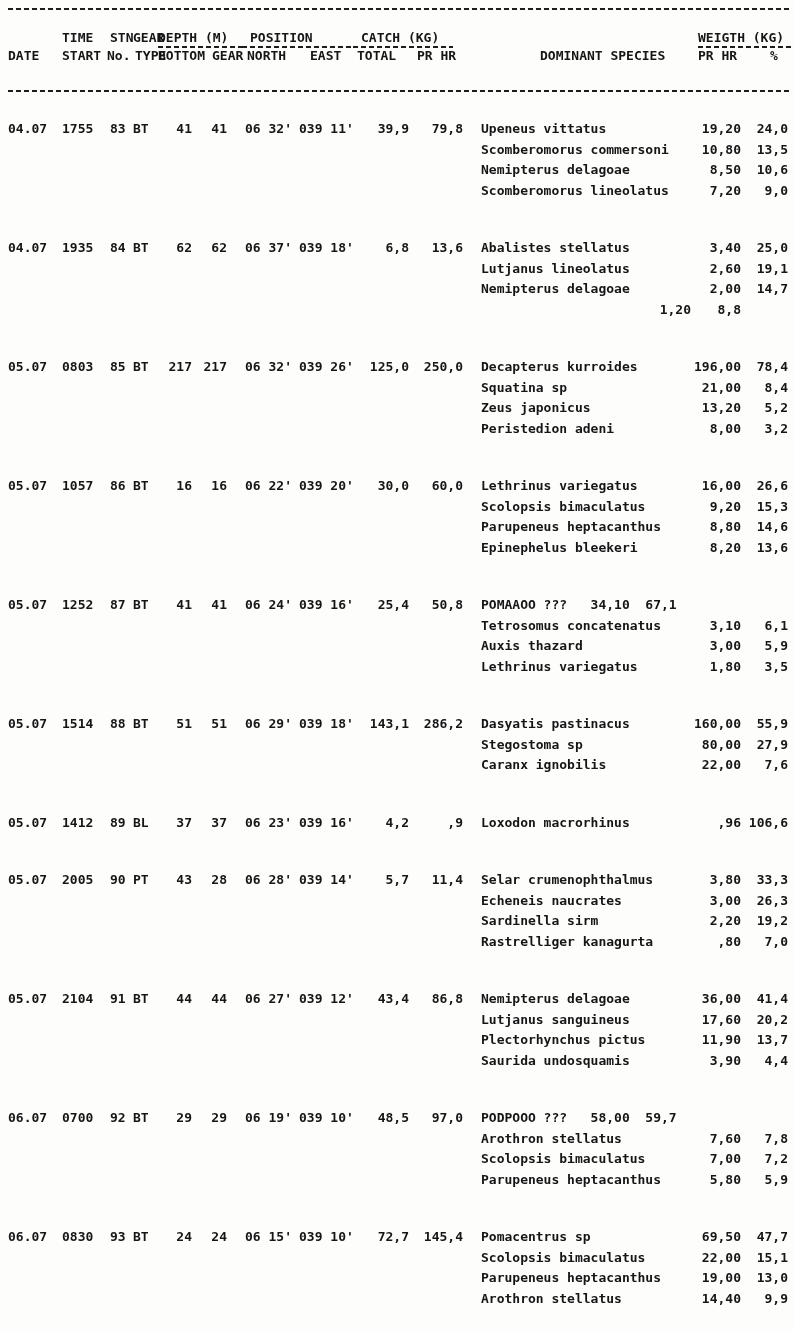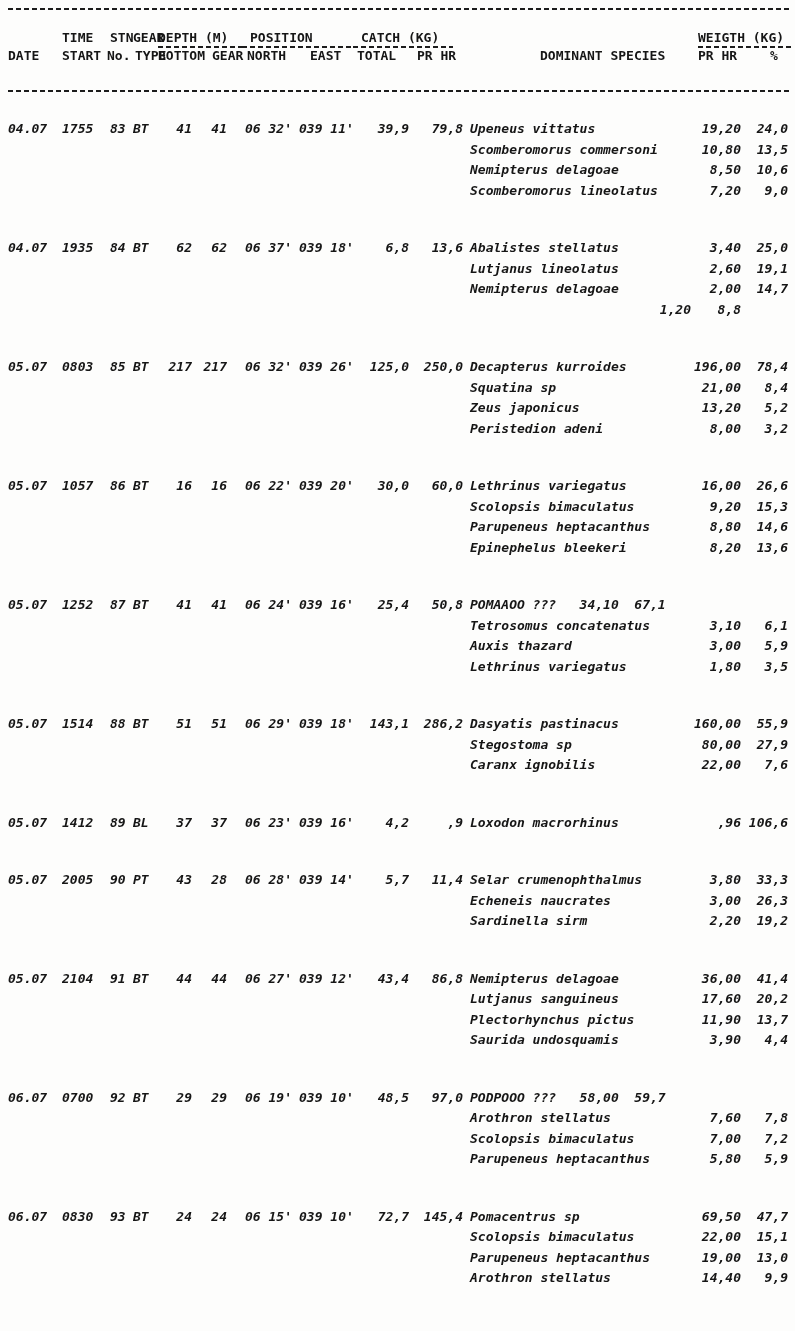--- a/index.html
+++ b/index.html
@@ -41,27 +41,26 @@
   .u-depth  { left:150px; width:84px; }
   .u-pos    { left:234px; width:110px; }
   .u-catch  { left:345px; width:100px; }
   .u-weigth { left:690px; width:95px; }
   .blocks { padding-top:27px; }
   .block { margin-bottom:37px; }
   .row {
     display:grid;
     grid-template-columns:54px 48px 23px 25px 34px 35px 68px 58px 56px 54px 228px 50px 47px;
     line-height:20.5px;
-    font-style:italic;
   }
   .row > div { white-space:pre; overflow:hidden; }
   .r { text-align:right; }
   .c-north { padding-left:18px; }
   .c-east  { padding-left:4px; }
-  .c-species { padding-left:7px; }
+  .c-species { padding-left:18px; }
 </style>
 </head>
 <body>
 
 <div class="page">
   <div class="dashline"></div>
 
   <div class="header">
     <span class="h-time">TIME</span>
     <span class="h-stn">STN</span>
@@ -335,20 +334,26 @@
           <div class="c-species">Echeneis naucrates</div>
           <div class="r">3,00</div>
           <div class="r">26,3</div>
         </div>
         <div class="row">
           <div style="grid-column: 1 / 11;"></div>
           <div class="c-species">Sardinella sirm</div>
           <div class="r">2,20</div>
           <div class="r">19,2</div>
         </div>
+        <div class="row">
+          <div style="grid-column: 1 / 11;"></div>
+          <div class="c-species">Rastrelliger kanagurta</div>
+          <div class="r">,80</div>
+          <div class="r">7,0</div>
+        </div>
       </div>
       <div class="block">
         <div class="row">
           <div>05.07</div>
           <div>2104</div>
           <div>91</div>
           <div>BT</div>
           <div class="r">44</div>
           <div class="r">44</div>
           <div class="c-north">06 27'</div>

